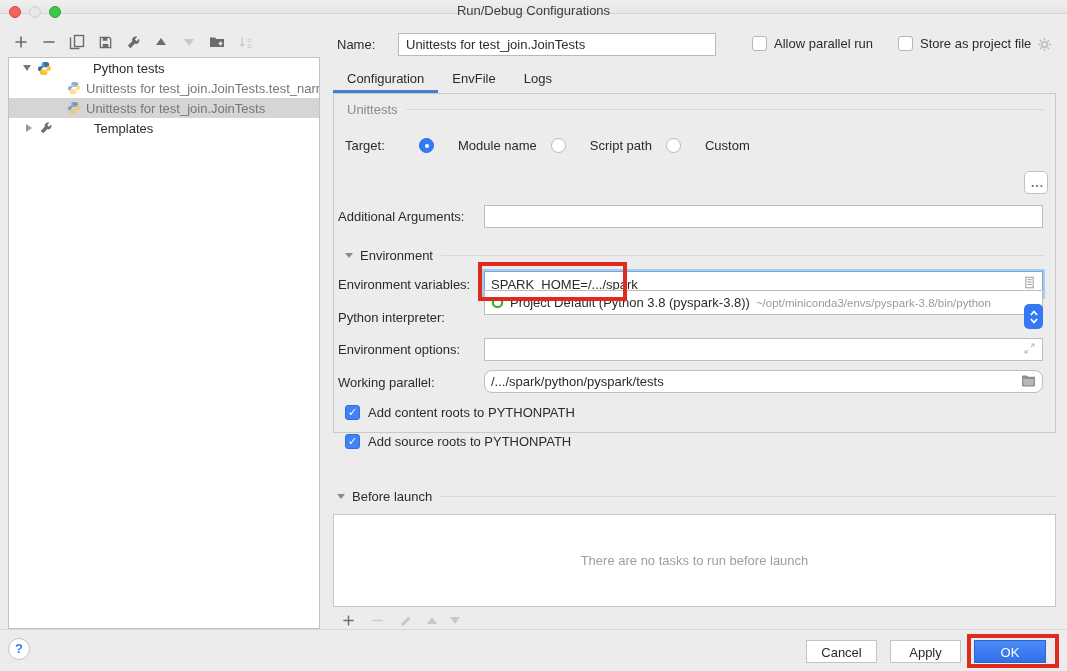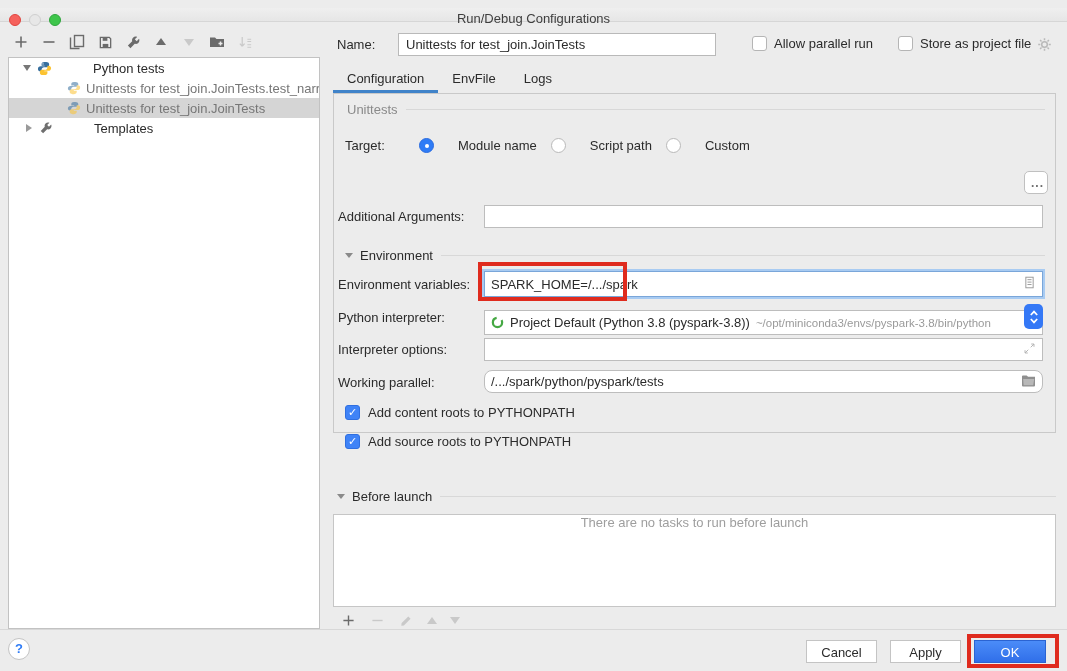--- a/index.html
+++ b/index.html
@@ -3,21 +3,21 @@
 <meta charset="utf-8">
 <style>
   * { box-sizing: border-box; }
   html,body { margin:0; padding:0; }
   body {
     width:1067px; height:671px; position:relative; overflow:hidden;
     background:#ececec; color:#2b2b2b;
     font-family:"Liberation Sans", sans-serif; font-size:13px;
   }
   
-  .titlebar { position:absolute; left:0; top:8px; right:0; height:14px;
+  .titlebar { position:absolute; left:0; top:0; right:0; height:14px;
     background:linear-gradient(#efefef,#e6e6e6); border-bottom:1px solid #d6d6d6; }
   .traffic { position:absolute; left:9px; top:6px; display:flex; gap:8px; }
   .light { width:12px; height:12px; border-radius:50%; }
   .light.red   { background:#f5615c; border:1px solid #e0443e; }
   .light.gray  { background:#e7e7e7; border:1px solid #cfcfcf; }
   .light.green { background:#3ec54b; border:1px solid #2fa63d; }
   .win-title { text-align:center; line-height:21px; color:#3e3e3e; font-size:13px; }
 
   
   .cfg-toolbar { position:absolute; left:13px; top:31px; height:22px; display:flex; align-items:center; gap:12px; }
@@ -72,21 +72,21 @@
   .btn-browse { position:absolute; width:24px; height:23px; border:1px solid #c0c0c0; border-radius:5px;
     background:#fff; color:#6d6d6d; font-weight:bold; letter-spacing:1px; line-height:16px; text-align:center; font-size:12px; }
   .env-field { box-shadow:0 0 0 2px #a8cbf2; border-color:#7aa6d9; }
   .combo-stepper { position:absolute; width:19px; height:25px; background:#3478f6; border-radius:5px;
     display:flex; align-items:center; justify-content:center; }
   .gray-path { color:#9a9a9a; font-size:11.5px; margin-left:6px; }
   .chk-form { display:flex; align-items:center; gap:8px; position:absolute; }
 
   
   .bl-box { position:absolute; left:333px; top:514px; width:723px; height:93px; background:#fff;
-    border:1px solid #c6c6c6; display:flex; justify-content:center; color:#9e9e9e; }
+    border:1px solid #c6c6c6; display:flex; align-items:center; justify-content:center; color:#9e9e9e; }
   .bl-toolbar { position:absolute; left:340px; top:611px; display:flex; align-items:center; gap:13px; height:18px; }
   .tri-up { width:0; height:0; border-left:5px solid transparent; border-right:5px solid transparent; border-bottom:7px solid #c9c9c9; }
   .tri-down { width:0; height:0; border-left:5px solid transparent; border-right:5px solid transparent; border-top:7px solid #c9c9c9; }
 
   .bottom-divider { position:absolute; left:0; right:0; top:629px; border-top:1px solid #d8d8d8; }
 
   
   .help-btn { position:absolute; left:8px; top:638px; width:22px; height:22px; border-radius:50%;
     background:#fff; border:1px solid #c4c4c4; color:#2f7cf6; font-weight:bold; text-align:center; line-height:20px; }
   .btn { position:absolute; top:640px; height:23px; border-radius:0; background:#fff;
@@ -263,36 +263,36 @@
     <span class="grow">SPARK_HOME=/.../spark</span>
     <span>
       <svg width="13" height="13" viewBox="0 0 16 16" stroke="#9a9a9a" fill="none" stroke-width="1.2">
           <rect x="3.5" y="1.5" width="9" height="13"></rect>
           <path d="M5.5 4.5h5M5.5 7.5h5M5.5 10.5h5"></path>
         </svg>
     </span>
   </div>
 
   <span class="lbl" style="left:4px; top:216px; position:absolute;">Python interpreter:</span>
-  <div class="field" style="left:150px; top:216px; width:559px; height:25px;">
+  <div class="field" style="left:150px; top:196px; width:559px; height:25px;">
     <span style="margin-right:6px; display:inline-flex;">
       <svg width="13" height="13" viewBox="0 0 14 14">
           <circle cx="7" cy="7" r="5" fill="none" stroke="#45a843" stroke-width="2.4" stroke-dasharray="22 6"></circle>
         </svg>
     </span>
     <span>Project Default (Python 3.8 (pyspark-3.8))</span>
     <span class="gray-path grow">~/opt/miniconda3/envs/pyspark-3.8/bin/python</span>
   </div>
   <span class="combo-stepper" style="left:690px; top:210px;">
     <svg width="10" height="16" viewBox="0 0 10 16" stroke="#fff" fill="none" stroke-width="1.7">
         <path d="M1.8 6l3.2-3.4L8.2 6M1.8 10l3.2 3.4L8.2 10"></path>
       </svg>
   </span>
 
-  <span class="lbl" style="left:4px; top:248px; position:absolute;">Interpreter options:</span>
+  <span class="lbl" style="left:4px; top:248px; position:absolute;">Environment options:</span>
   <div class="field" style="left:150px; top:244px; width:559px;">
     <span class="grow"></span>
     <span>
       <svg width="13" height="13" viewBox="0 0 16 16" stroke="#b3b3b3" fill="none" stroke-width="1.2">
           <path d="M9.5 6.5L13.5 2.5M13.5 2.5h-3.4M13.5 2.5v3.4M6.5 9.5L2.5 13.5M2.5 13.5h3.4M2.5 13.5v-3.4"></path>
         </svg>
     </span>
   </div>
 
   <span class="lbl" style="left:4px; top:281px; position:absolute;">Working parallel:</span>

